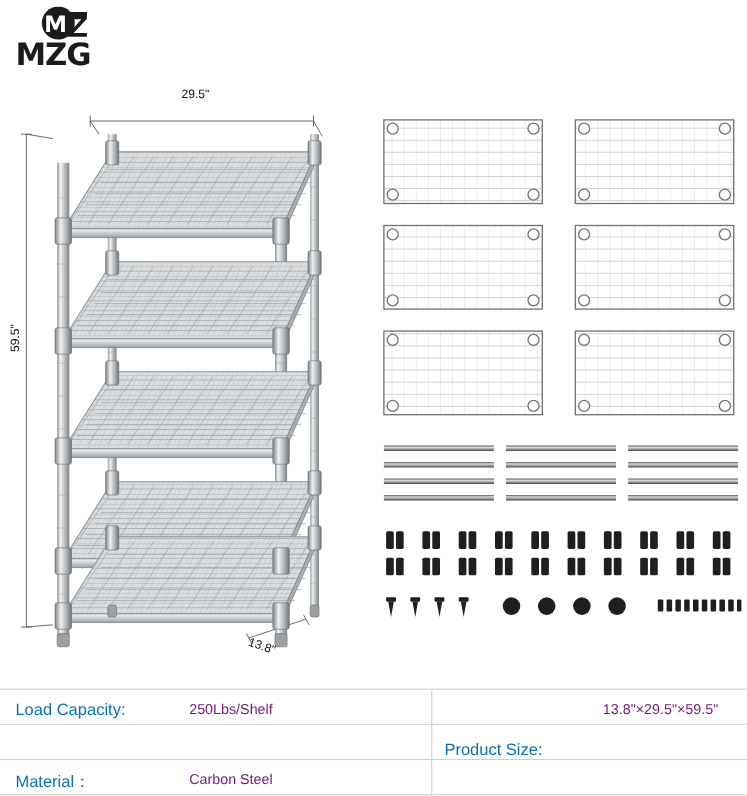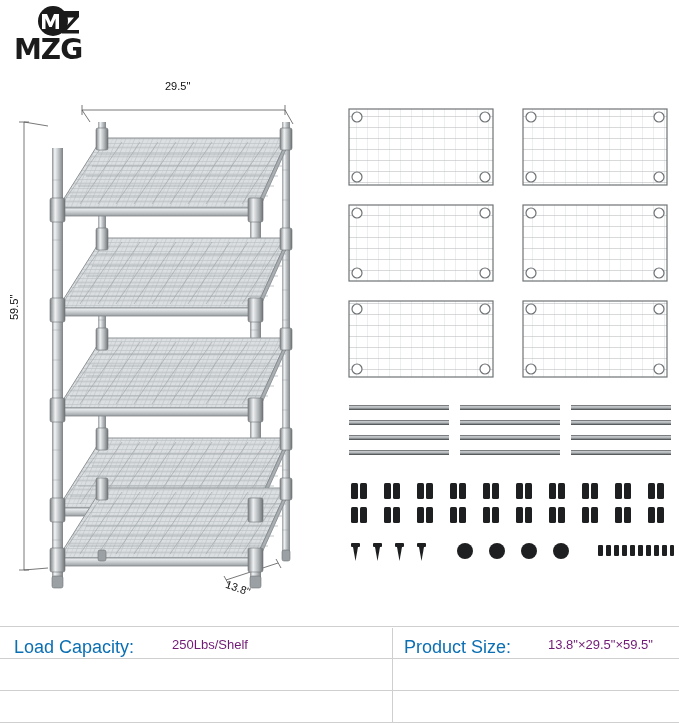--- a/index.html
+++ b/index.html
@@ -104,33 +104,33 @@
     left: 0;
     width: 679px;
     height: 32px;
   }
   .spec-row.r0 { top: 0px; }
   .spec-row.r1 { top: 32px; }
   .spec-row.r2 { top: 64px; }
 
   .spec-label {
     position: absolute;
-    font-size: 18px;
+    font-size: 15px;
     color: #0b6fb4;
     top: 9px;
   }
   .spec-value {
     position: absolute;
     font-size: 13px;
     color: #701a75;
     top: 9px;
   }
   .c0-label { left: 14px; }
   .c0-value { left: 172px; }
-  .c1-label { left: 404px; }
+  .c1-label { left: 404px; margin-top: 36px; }
   .c1-value { left: 548px; }
 
   .divider {
     position: absolute;
     left: 0;
     width: 679px;
     height: 1px;
     background: #cfcfcf;
   }
   .div0 { top: 626px; }
@@ -497,15 +497,19 @@
   <div class="divider div3"></div>
   <div class="vdiv"></div>
 
   <div class="specs">
     <div class="spec-row r0">
       <div class="spec-label c0-label">Load Capacity:</div>
       <div class="spec-value c0-value">250Lbs/Shelf</div>
       <div class="spec-label c1-label">Product Size:</div>
       <div class="spec-value c1-value">13.8"×29.5"×59.5"</div>
     </div>
+    <div class="spec-row r2">
+      <div class="spec-label c0-label">Material：</div>
+      <div class="spec-value c0-value">Carbon Steel</div>
+    </div>
   </div>
 
 </div>
 
 </body></html>

